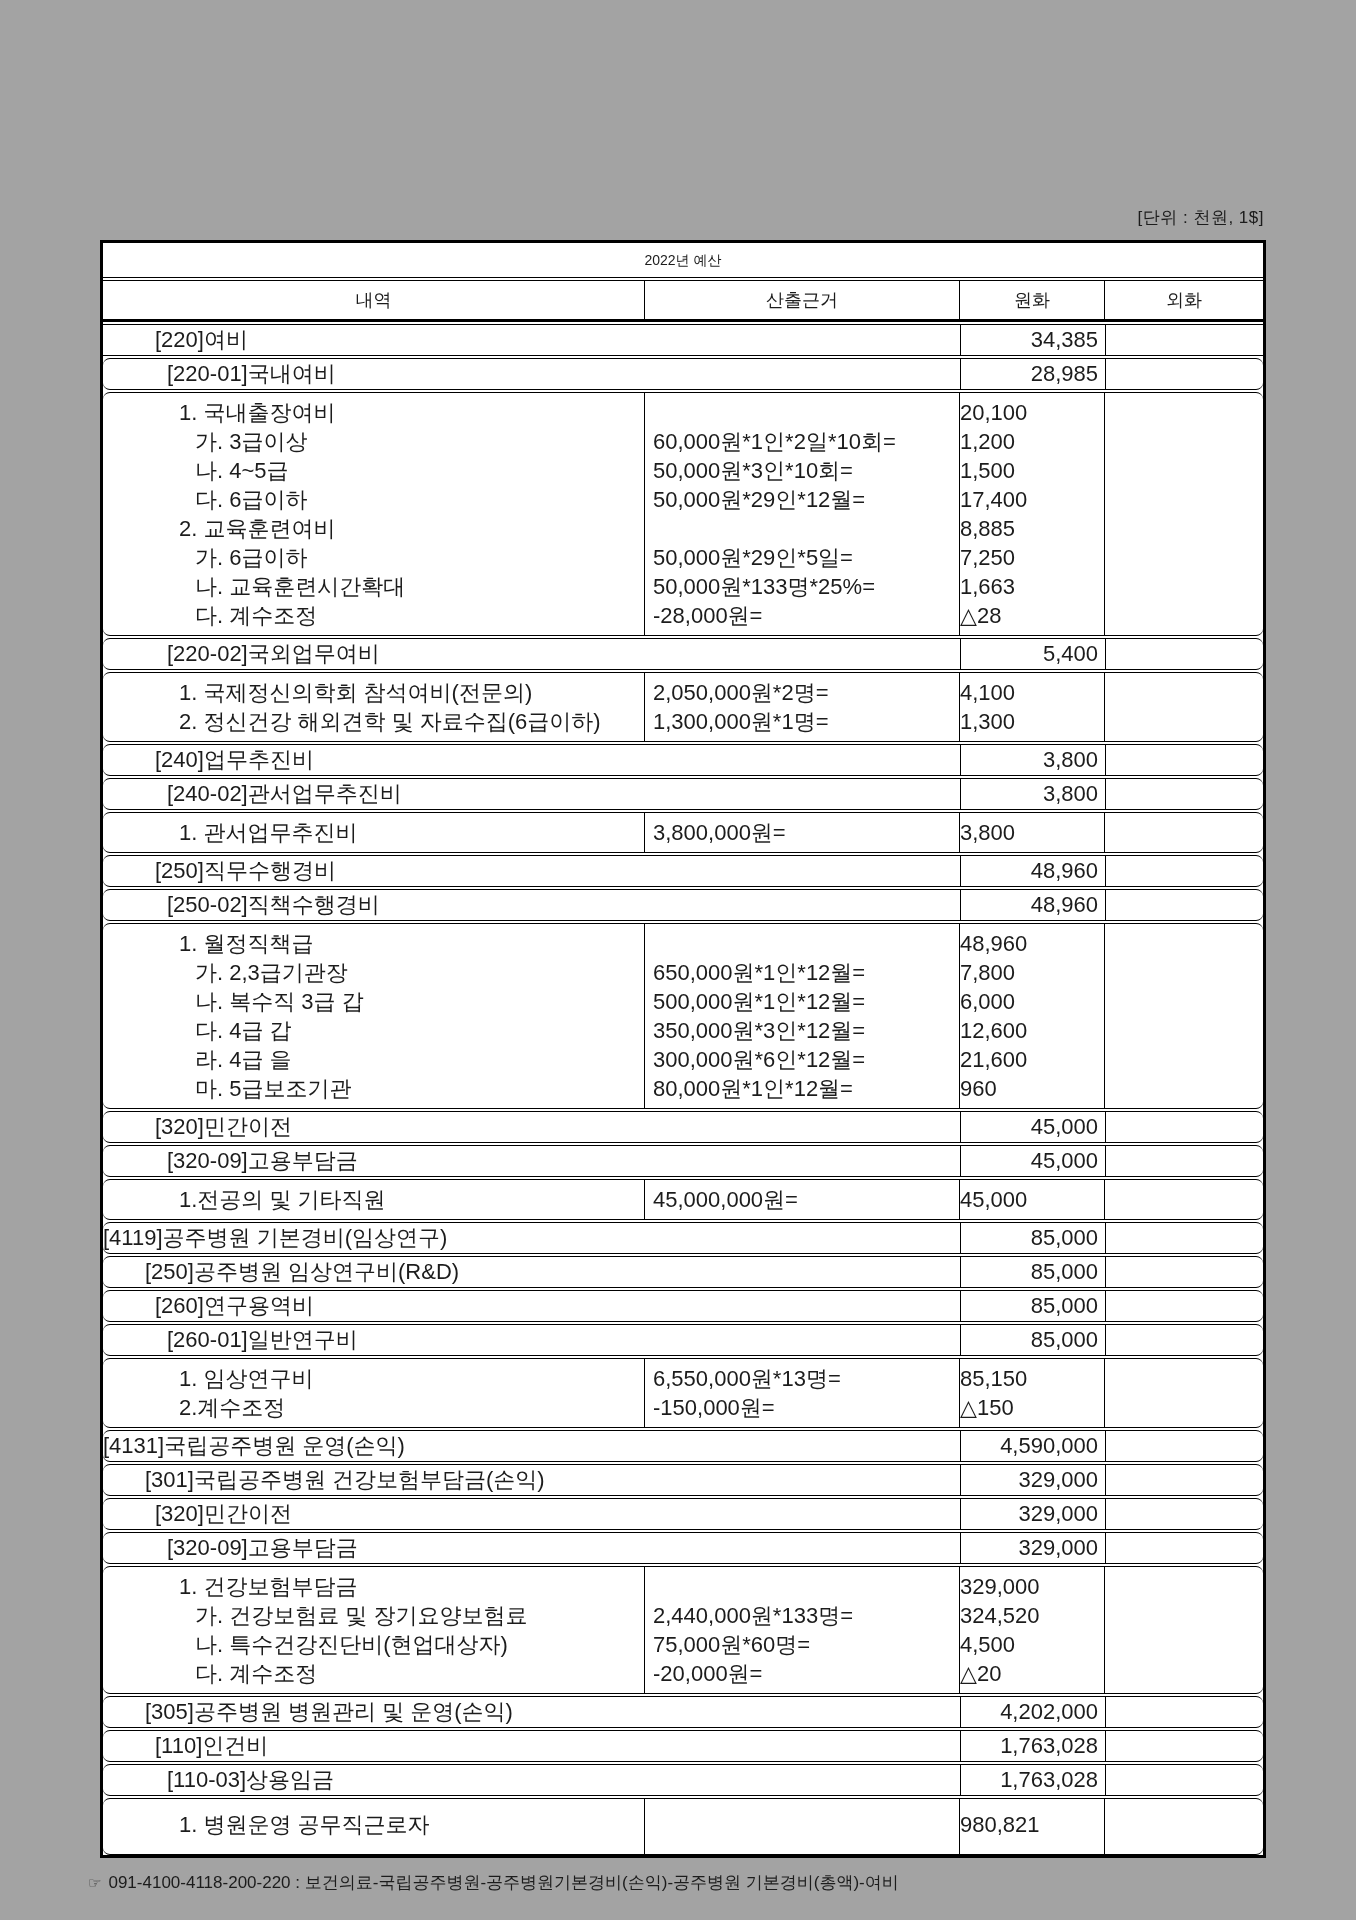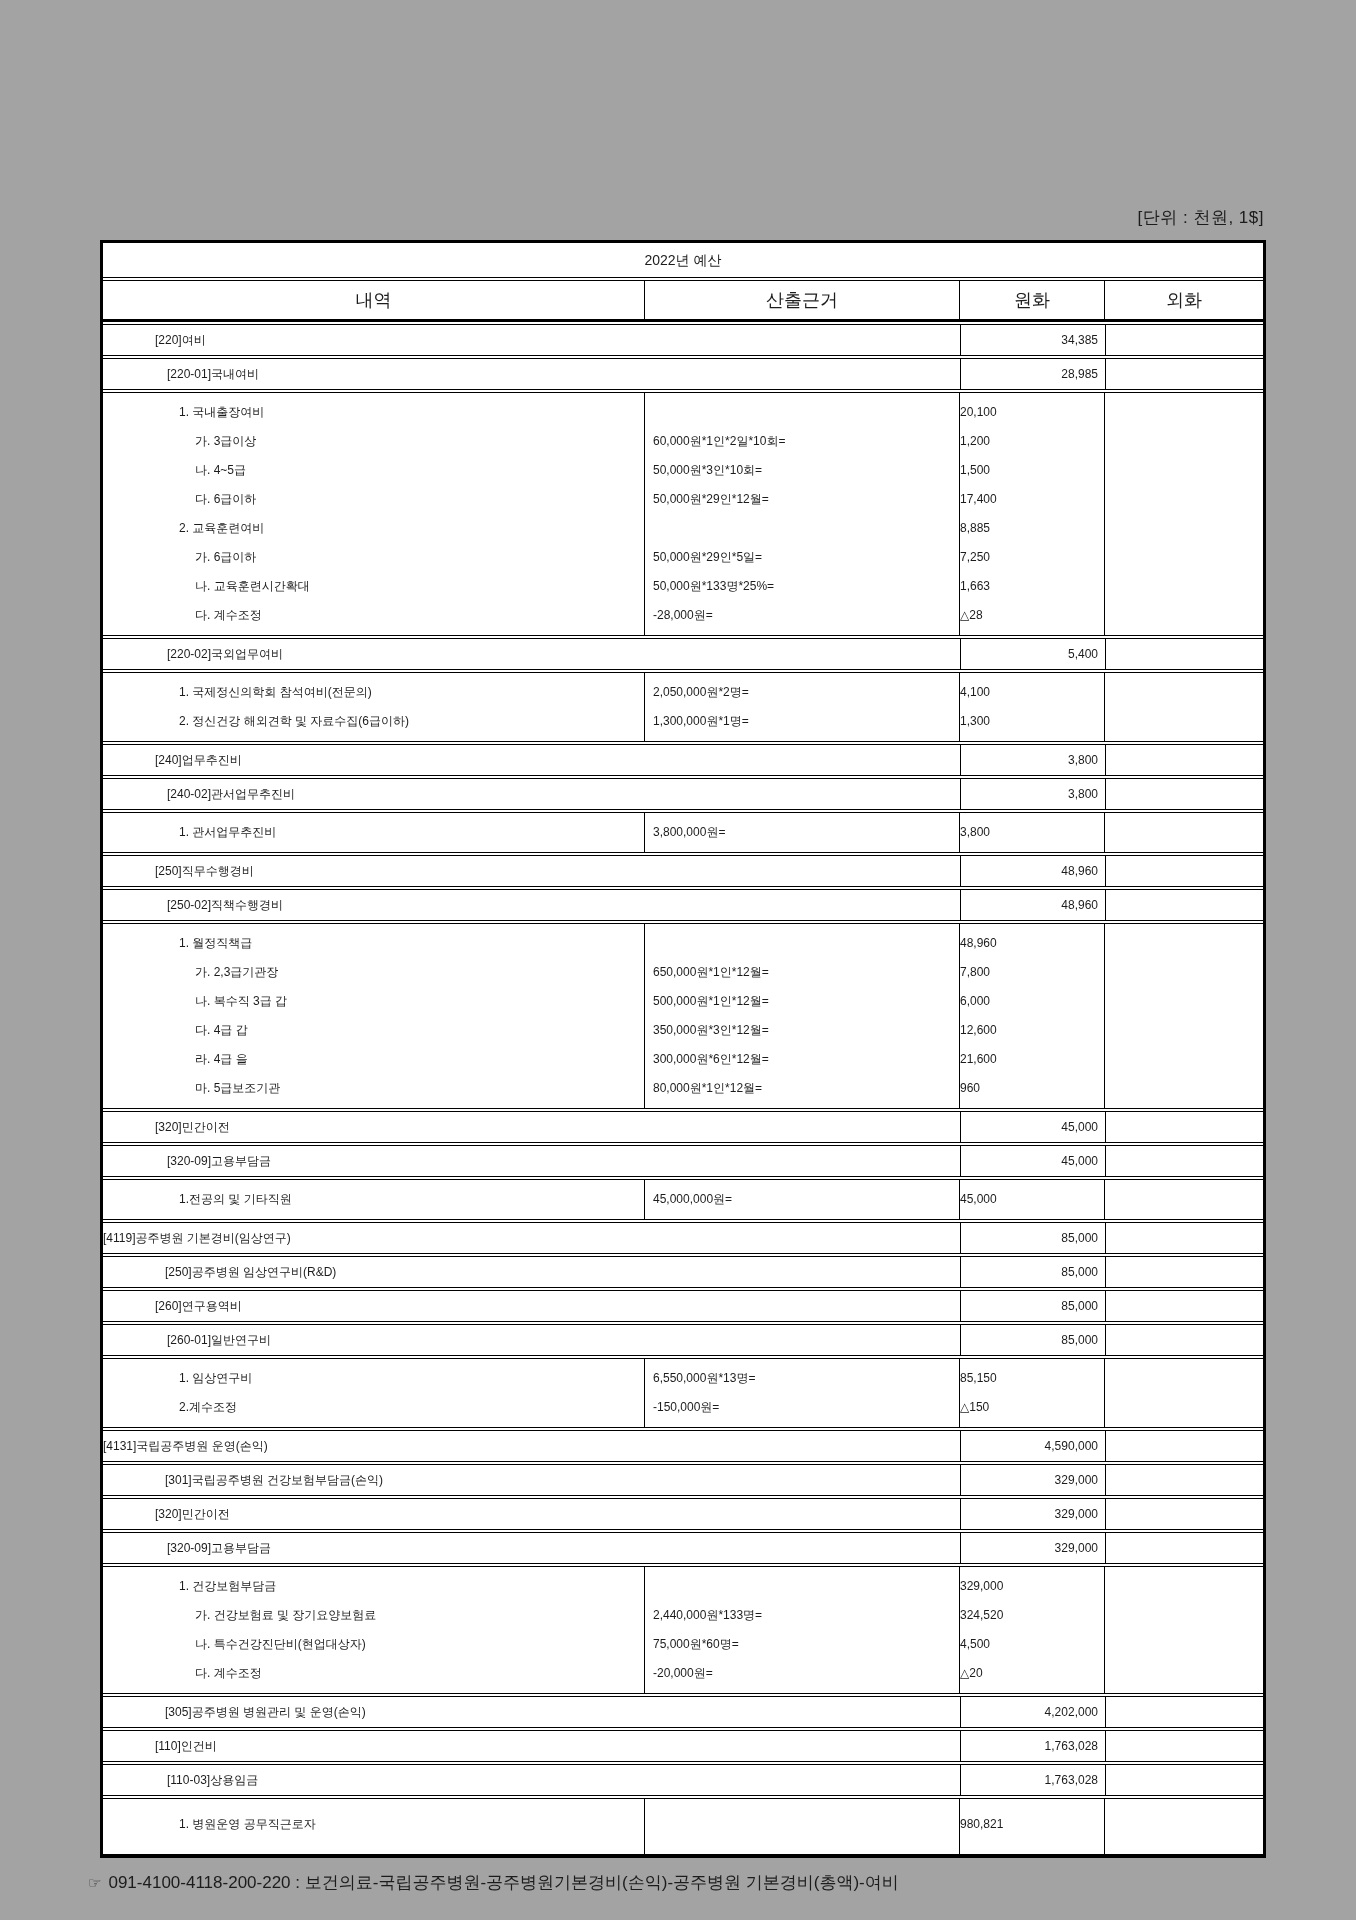--- a/index.html
+++ b/index.html
@@ -55,23 +55,23 @@
   .hc.h1 { width: 542px; border-right: 1px solid #000; }
   .hc.h2 { width: 315px; border-right: 1px solid #000; }
   .hc.h3 { width: 145px; border-right: 1px solid #000; }
   .hc.h4 { flex: 1; }
 
   .tbody { padding-top: 2px; }
   .row {
     display: flex;
     border-top: 1px solid #000;
     border-bottom: 1px solid #000;
-    font-size: 12px;
-  }
-  .row + .row { margin-top: 2px; }
+    font-size: 22px;
+  }
+  .row + .row { margin-top: 2px; border-radius: 7px; }
 
   
   .row.section { height: 30px; align-items: stretch; }
   .section .lab {
     box-sizing: border-box;
     width: 858px;
     border-right: 1px solid #000;
     display: flex; align-items: center;
     white-space: nowrap; overflow: hidden;
   }
@@ -94,21 +94,21 @@
   .group.tall .col { padding: 11px 0 15px 0; }
   .group .ln {
     height: 29px; line-height: 29px;
     white-space: nowrap; overflow: hidden;
   }
   .col2 .ln { padding-left: 8px; }
   .col3 .ln { text-align: left; padding-right: 7px; }
 
   
   .i1 { }
-  .i2 { padding-left: 62px; }
+  .i2 { padding-left: 42px; }
   .i3 { padding-left: 52px; }
   .i4 { padding-left: 64px; }
   .i5 { padding-left: 76px; }
   .i6 { padding-left: 92px; }
 
   .footnote {
     margin: 13px 0 0 88px;
     font-size: 17px;
     display: flex;
     align-items: baseline;

